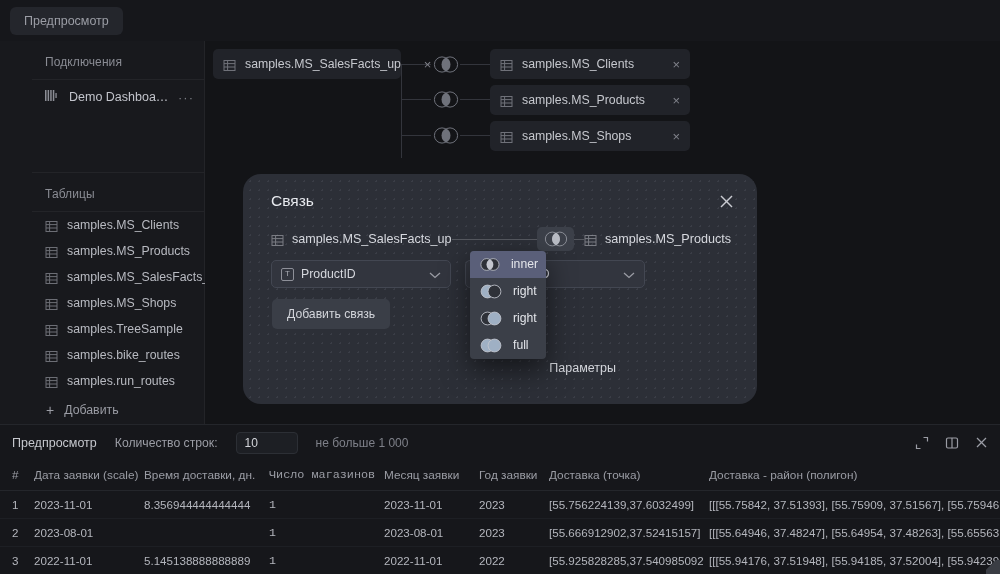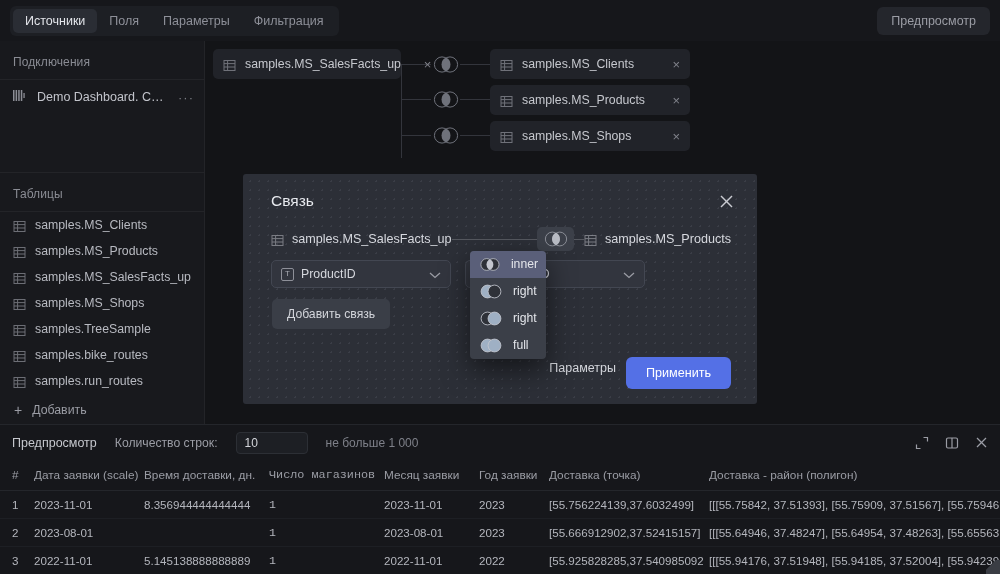--- a/index.html
+++ b/index.html
@@ -29,21 +29,21 @@
   }
   .tab.active { background: #2a2d34; color: #e3e5ea; }
   .preview-btn {
     font-size: 12.5px; color: #9b9da5; background: #24262c;
     border-radius: 6px; padding: 7px 14px; cursor: pointer;
   }
 
   
   .sidebar {
     position: absolute; top: 41px; left: 0; width: 205px; height: 533px;
-    background: #18191d; border-right: 1px solid #232428;
+    background: #18191d; border-right: 1px solid #232428; padding-left: 32px;
   }
   .side-section-title {
     font-size: 12px; color: #8a8c94; padding: 14px 13px 10px 13px;
     letter-spacing: .1px;
   }
   .side-sep { height: 1px; background: #232428; }
   .conn-item {
     display: flex; align-items: center; gap: 9px;
     padding: 8px 10px 8px 13px; cursor: pointer;
   }
@@ -87,21 +87,21 @@
   .join-badge {
     position: absolute; width: 34px; height: 22px; border-radius: 4px;
     display: flex; align-items: center; justify-content: center;
     cursor: pointer;
   }
 
   
   .venn { display: block; }
   .modal {
     position: absolute; left: 243px; top: 174px; width: 514px; height: 230px;
-    border-radius: 3px;
+    border-radius: 18px;
     background-color: #2c2f37;
     background-image: radial-gradient(#3a3d46 1px, transparent 1px);
     background-size: 9px 9px;
     background-position: 3px 3px;
     overflow: visible;
   }
   .modal-title {
     position: absolute; left: 28px; top: 18px;
     font-size: 15.5px; color: #e8eaef; font-weight: normal;
   }
@@ -174,21 +174,21 @@
   .preview {
     position: absolute; left: 0; top: 424px; width: 1000px; height: 150px;
     background: #16171b; border-top: 1px solid #24262b;
   }
   .prev-head {
     height: 35px; display: flex; align-items: center; padding: 0 12px; gap: 18px;
   }
   .prev-title { font-size: 12.5px; color: #c6c8ce; }
   .rows-label { font-size: 12.2px; color: #9b9da5; }
   .rows-input {
-    width: 72px; height: 22px; background: #1d1f24; border: 1px solid #2c2f35;
+    width: 62px; height: 22px; background: #1d1f24; border: 1px solid #2c2f35;
     border-radius: 4px; color: #d3d5da; font-size: 12px;
     font-family: "Liberation Sans", sans-serif; padding: 0 8px;
     outline: none;
   }
   .rows-hint { font-size: 12px; color: #7e8089; }
   .prev-icons { margin-left: auto; display: flex; align-items: center; gap: 16px; }
   .pic { color: #9b9da5; cursor: pointer; display: flex; }
 
   table.ptable { width: 100%; border-collapse: collapse; table-layout: fixed; }
   table.ptable th {
@@ -216,26 +216,20 @@
     content: ''; position: absolute; right: -8px; bottom: -8px;
     width: 20px; height: 20px; background: #3a3d44; transform: rotate(45deg);
   }
 </style>
 </head>
 <body>
 
 <div class="app">
 
   <div class="topbar">
-    <div class="tabs">
-      <div class="tab active">Источники</div>
-      <div class="tab">Поля</div>
-      <div class="tab">Параметры</div>
-      <div class="tab">Фильтрация</div>
-    </div>
     <div class="preview-btn">Предпросмотр</div>
   </div>
 
   <div class="sidebar">
     <div class="side-section-title">Подключения</div>
     <div class="side-sep"></div>
 
     <div class="conn-item">
       <span>
         <svg width="15" height="13" viewBox="0 0 15 13">
@@ -514,21 +508,20 @@
         <span class="chev">
           <svg width="12" height="8" viewBox="0 0 12 8">
               <polyline points="1,2 6,6.5 11,2" fill="none" stroke="#9a9ca4" stroke-width="1.3"></polyline>
             </svg>
         </span>
       </div>
     </div>
 
     <div class="add-link-btn">Добавить связь</div>
     <div class="cancel-btn">Параметры</div>
-    <div class="apply-btn">Применить</div>
   </div>
 
   <div class="join-menu">
     <div class="join-opt selected">
       <svg class="venn" width="26" height="15" viewBox="0 0 30 17">
         <circle cx="11" cy="8.5" r="7.4" fill="#2e3138" stroke="#c3c6ce" stroke-width="1"></circle>
         <circle cx="19" cy="8.5" r="7.4" fill="#2e3138" stroke="#c3c6ce" stroke-width="1"></circle>
         <path d="M15 1.8 A7.4 7.4 0 0 1 15 15.2 A7.4 7.4 0 0 1 15 1.8 Z" fill="#c3c6ce"></path>
       </svg>
       <span class="jlbl">inner</span>

